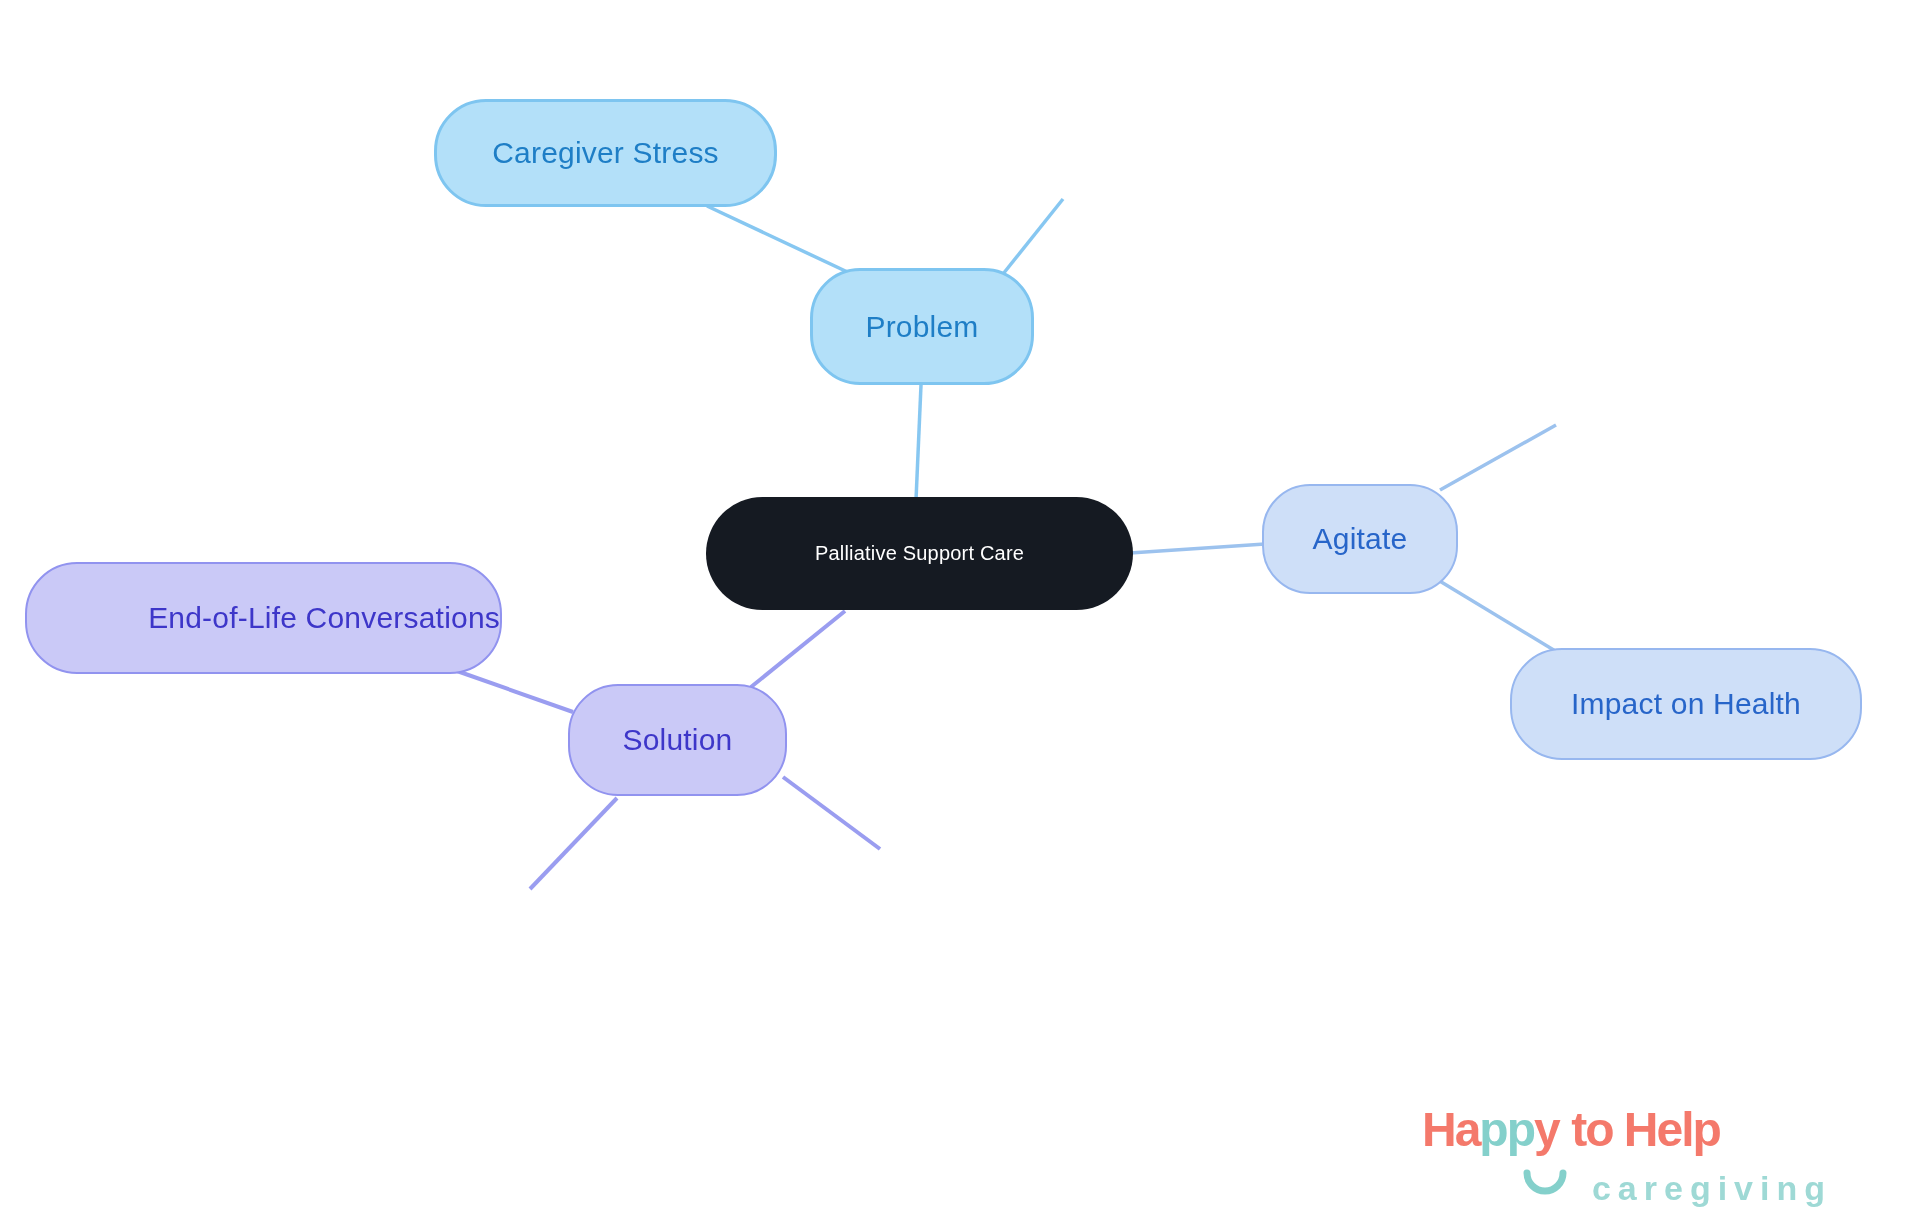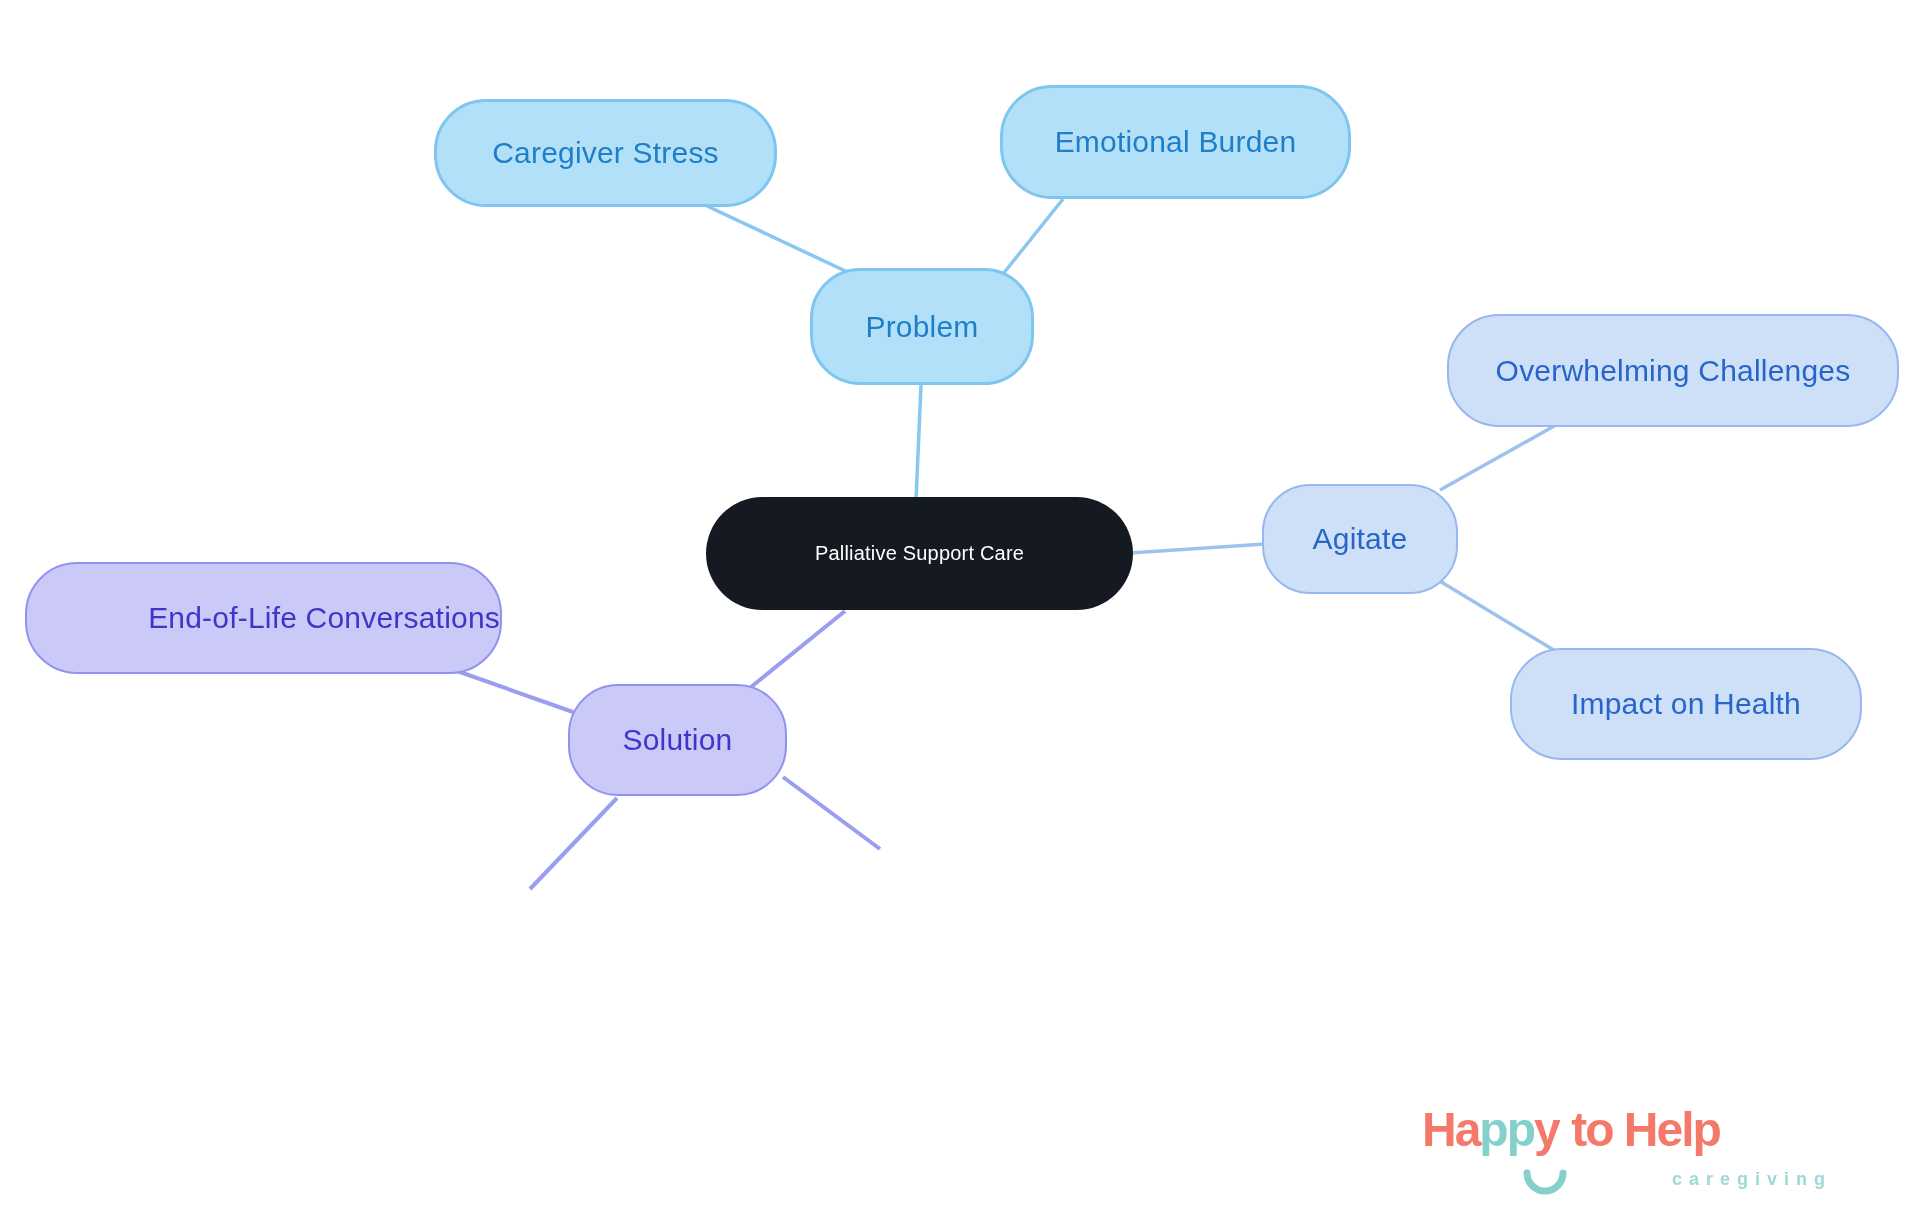--- a/index.html
+++ b/index.html
@@ -47,21 +47,21 @@
   .logo-title{
     font-weight:bold;font-size:48px;line-height:1;letter-spacing:-2px;
     color:var(--logo-coral);white-space:nowrap;
   }
   .logo-title .pp{color:var(--logo-teal);}
   .logo-title .rest{margin-left:0.26em;}
   .logo-smile{position:absolute;left:100px;top:62px;}
   .logo-smile path{stroke:var(--logo-teal);stroke-width:7;fill:none;stroke-linecap:round;}
   .logo-subtitle{
     position:absolute;top:63px;right:60px;
-    font-weight:bold;font-size:18px;letter-spacing:7px;
+    font-weight:bold;font-size:34px;letter-spacing:7px;
     color:var(--logo-subtitle);white-space:nowrap;
   }
 </style>
 </head>
 <body>
 
 <div class="canvas">
 
   <svg class="connectors" width="1920" height="1215" viewBox="0 0 1920 1215">
     <line class="line-problem" x1="707" y1="206" x2="856" y2="276"></line>
@@ -81,31 +81,25 @@
   </div>
 
   <div class="node branch-problem" style="left:810px;top:268px;width:224px;height:117px;border-radius:50px;">
     <span>Problem</span>
   </div>
 
   <div class="node branch-problem" style="left:434px;top:99px;width:343px;height:108px;">
     <span>Caregiver Stress</span>
   </div>
 
-  <div class="node branch-problem" style="left:1000px;top:85px;width:351px;height:114px;">
-    <span>Emotional Burden</span>
-  </div>
 
   <div class="node branch-agitate" style="left:1262px;top:484px;width:196px;height:110px;border-radius:48px;">
     <span>Agitate</span>
   </div>
 
-  <div class="node branch-agitate" style="left:1447px;top:314px;width:452px;height:113px;">
-    <span>Overwhelming Challenges</span>
-  </div>
 
   <div class="node branch-agitate" style="left:1510px;top:648px;width:352px;height:112px;">
     <span>Impact on Health</span>
   </div>
 
   <div class="node branch-solution" style="left:568px;top:684px;width:219px;height:112px;border-radius:50px;">
     <span>Solution</span>
   </div>
 
   <div class="node branch-solution" style="left:25px;top:562px;width:477px;height:112px;justify-content:flex-end;">

